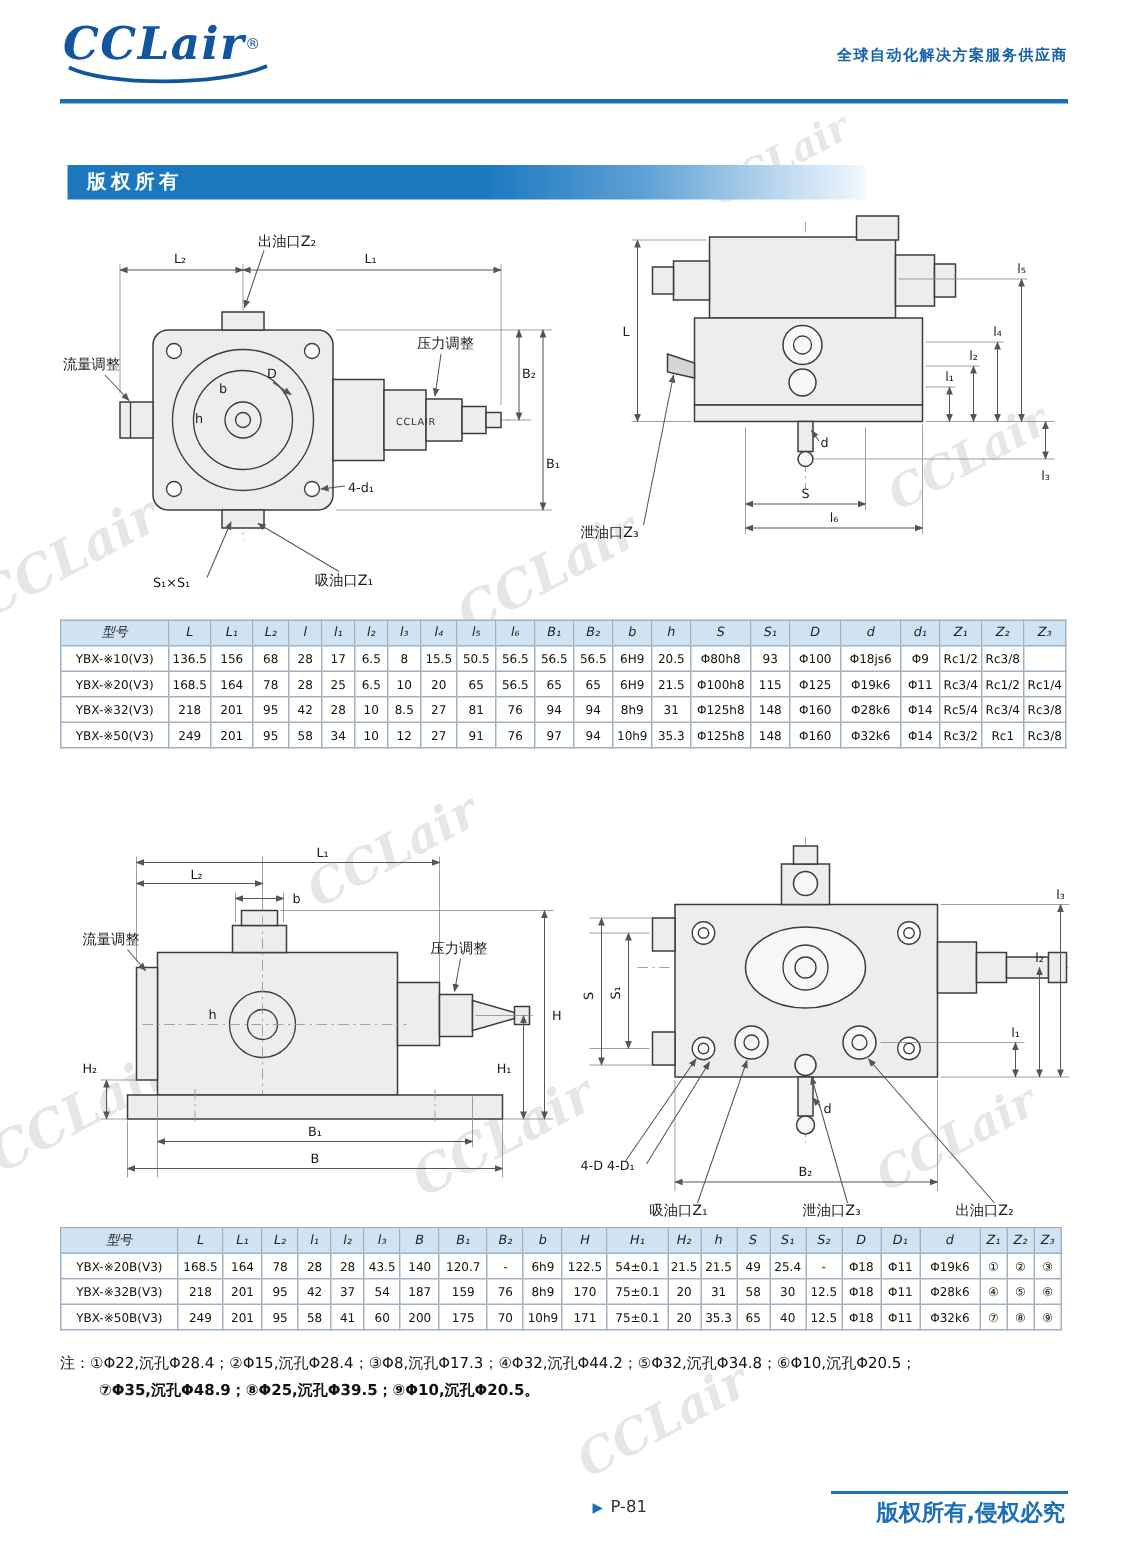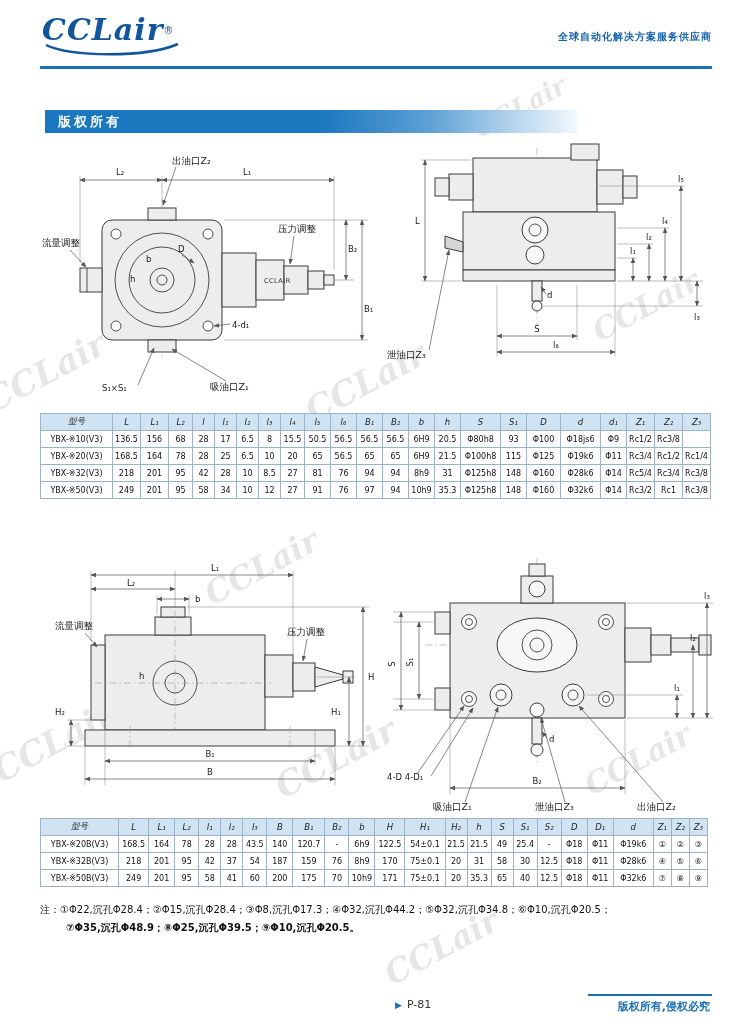--- a/index.html
+++ b/index.html
@@ -55,21 +55,21 @@
   td { font-size:8px; color:#111; background:#fff; }
 
   
   .notes { position:absolute; left:40px; top:901px; width:690px; font-size:10px; color:#111; line-height:1.75; white-space:nowrap; }
   .notes .l2 { padding-left:26px;font-weight:bold; }
 
   
   .footer { position:absolute; left:40px; right:38px; top:988px; height:34px; }
   .pagenum { position:absolute; left:318px; top:10px; font-size:11px; color:#333;margin-left:37px; }
   .pagenum .arrow { color:#1a6fb5; font-size:9px; margin-right:5px; }
-  .copyright { position:absolute; right:0; top:6px; font-size:11px; font-weight:bold; color:#1a6fb5;
+  .copyright { position:absolute; right:0; top:6px; font-size:15px; font-weight:bold; color:#1a6fb5;
                border-top:2px solid #1a6fb5; padding:3px 2px 0 30px; }
 </style>
 </head>
 <body>
 
 <div class="page">
 
   <div class="wm" style="left:-20px;top:352px;font-size:34px">CCLair</div>
   <div class="wm" style="left:300px;top:362px;font-size:34px">CCLair</div>
   <div class="wm" style="left:588px;top:288px;font-size:30px">CCLair</div>

